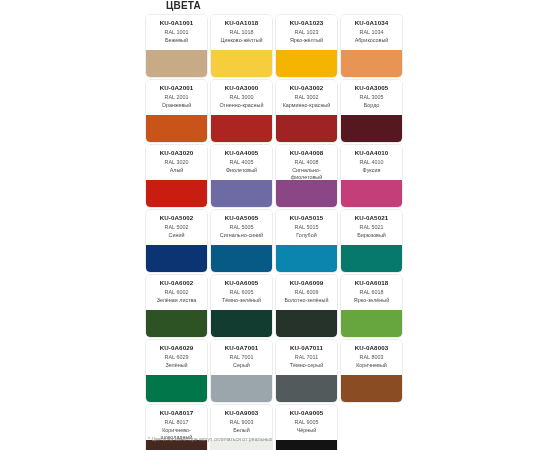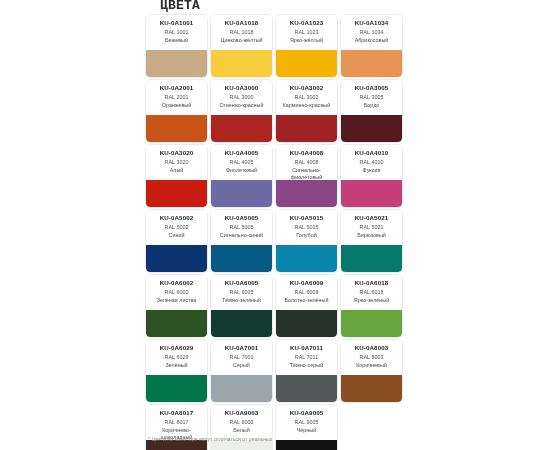--- a/index.html
+++ b/index.html
@@ -19,27 +19,26 @@
     height: 450px;
     box-sizing: border-box;
   }
   #palette-panel {
     position: absolute;
     left: 146px;
     top: 0px;
     width: 260px;
   }
   #section-title {
-    font-size: 13px;
+    font-size: 10px;
     font-weight: bold;
     color: #2b2b2b;
     letter-spacing: 0.2px;
     line-height: 10px;
-    margin: 1px 0 4px 14px;
-    font-family: Liberation Mono, monospace;
+    margin: 1px 0 4px 20px;
   }
   #swatch-grid {
     display: flex;
     flex-wrap: wrap;
     gap: 3px 4px;
     width: 260px;
   }
   .swatch-card {
     width: 61px;
     box-sizing: border-box;

